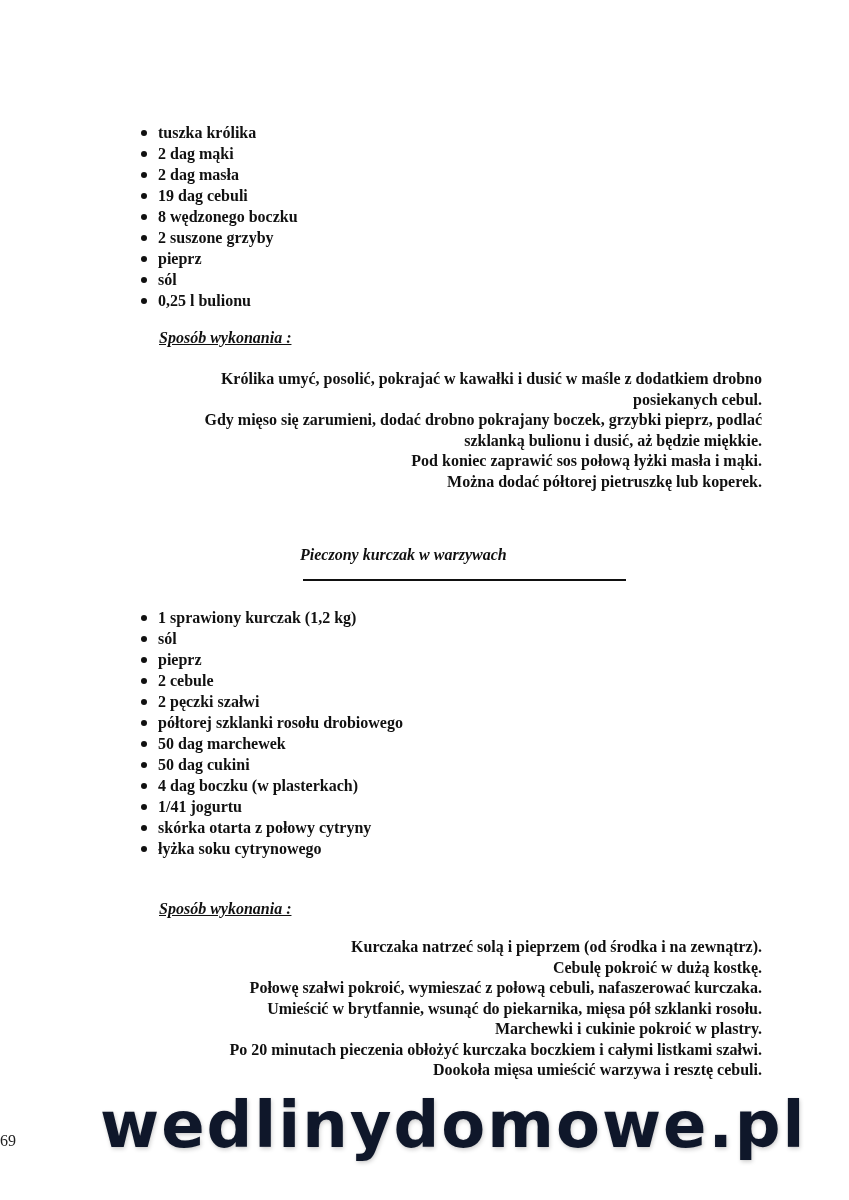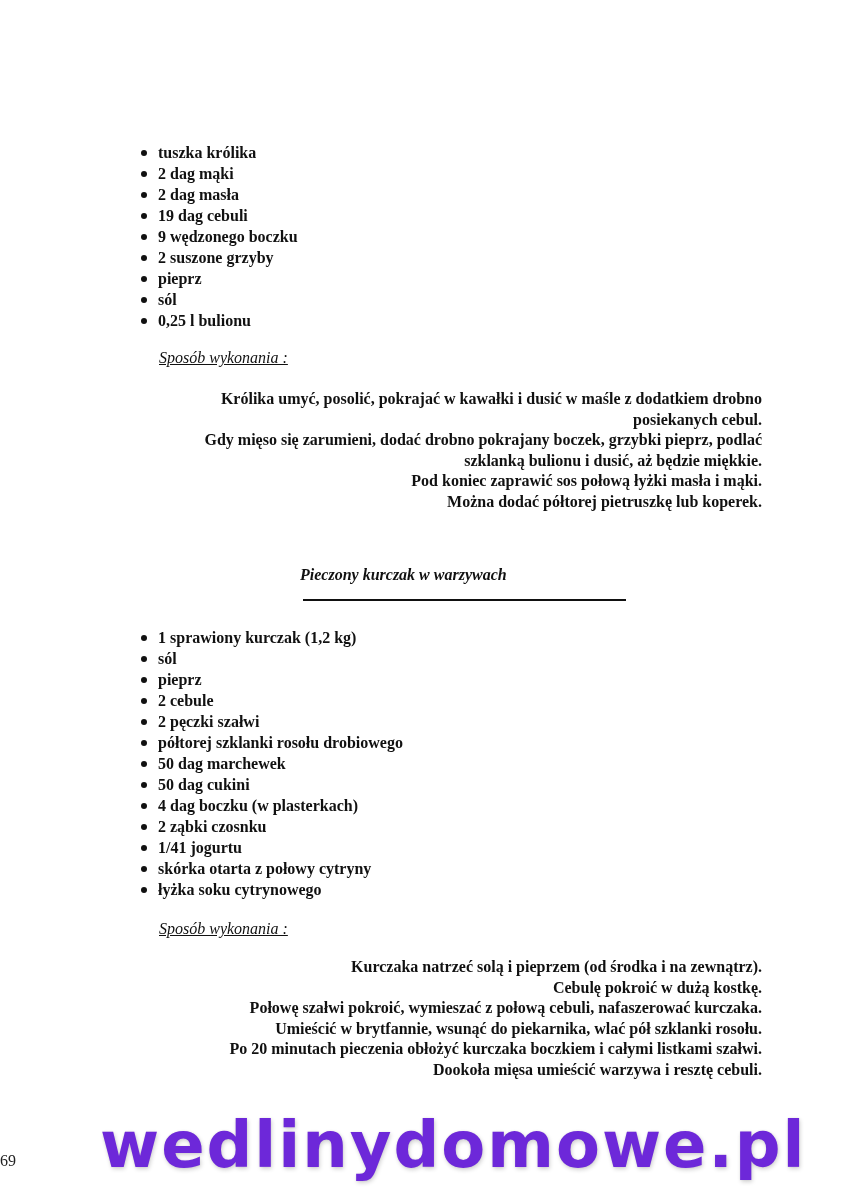--- a/index.html
+++ b/index.html
@@ -13,21 +13,20 @@
       position: relative;
       overflow: hidden;
       font-family: "Liberation Serif", serif;
       color: #111111;
     }
     .page {
       position: absolute;
       left: 0; top: 0;
       width: 849px;
       height: 940px;
-      margin-top: 20px;
     }
     .list {
       position: absolute;
       left: 138px;
       margin: 0;
       padding: 0;
       list-style: none;
       font-weight: bold;
       font-size: 16px;
     }
@@ -46,21 +45,21 @@
       height: 6px;
       border-radius: 50%;
       background: #111111;
     }
     .list-1 { top: 122px; }
     .list-2 { top: 607px; }
     .method-heading {
       position: absolute;
       left: 159px;
       font-style: italic;
-      font-weight: normal;
+      font-weight: bold;
       font-size: 16px;
       text-decoration: underline;
       white-space: nowrap;
     }
     .mh-1 { top: 329px; }
     .mh-2 { top: 900px; }
     .para {
       position: absolute;
       left: 142px;
       width: 620px;
@@ -93,21 +92,21 @@
     .watermark {
       position: absolute;
       left: 100px;
       top: 1088px;
       width: 680px;
       text-align: left;
       font-family: "DejaVu Sans", sans-serif;
       font-weight: bold;
       font-size: 64px;
       letter-spacing: 2px;
-      color: #6d28d9;
+      color: #0f172a;
       text-shadow: 1px 2px 4px rgba(0,0,0,0.18), 0 0 2px rgba(0,0,0,0.08);
       white-space: nowrap;
     }
     .page-number {
       position: absolute;
       left: 0;
       width: 849px;
       top: 1132px;
       text-align: left;
       font-size: 16px;
@@ -117,21 +116,21 @@
 </head>
 <body>
 
 <div class="page">
 
   <ul class="list list-1">
     <li><span class="bullet"></span><span>tuszka królika</span></li>
     <li><span class="bullet"></span><span>2 dag mąki</span></li>
     <li><span class="bullet"></span><span>2 dag masła</span></li>
     <li><span class="bullet"></span><span>19 dag cebuli</span></li>
-    <li><span class="bullet"></span><span>9 wędzonego boczku</span></li>
+    <li><span class="bullet"></span><span>8 wędzonego boczku</span></li>
     <li><span class="bullet"></span><span>2 suszone grzyby</span></li>
     <li><span class="bullet"></span><span>pieprz</span></li>
     <li><span class="bullet"></span><span>sól</span></li>
     <li><span class="bullet"></span><span>0,25 l bulionu</span></li>
   </ul>
 
   <div class="method-heading mh-1">Sposób wykonania :</div>
 
   <div class="para para-1">
     <div>Królika umyć, posolić, pokrajać w kawałki i dusić w maśle z dodatkiem drobno</div>
@@ -148,32 +147,32 @@
   <ul class="list list-2">
     <li><span class="bullet"></span><span>1 sprawiony kurczak (1,2 kg)</span></li>
     <li><span class="bullet"></span><span>sól</span></li>
     <li><span class="bullet"></span><span>pieprz</span></li>
     <li><span class="bullet"></span><span>2 cebule</span></li>
     <li><span class="bullet"></span><span>2 pęczki szałwi</span></li>
     <li><span class="bullet"></span><span>półtorej szklanki rosołu drobiowego</span></li>
     <li><span class="bullet"></span><span>50 dag marchewek</span></li>
     <li><span class="bullet"></span><span>50 dag cukini</span></li>
     <li><span class="bullet"></span><span>4 dag boczku (w plasterkach)</span></li>
-    <li><span class="bullet"></span><span>2 ząbki czosnku</span></li>
     <li><span class="bullet"></span><span>1/41 jogurtu</span></li>
     <li><span class="bullet"></span><span>skórka otarta z połowy cytryny</span></li>
     <li><span class="bullet"></span><span>łyżka soku cytrynowego</span></li>
   </ul>
 
   <div class="method-heading mh-2">Sposób wykonania :</div>
 
   <div class="para para-2">
     <div>Kurczaka natrzeć solą i pieprzem (od środka i na zewnątrz).</div>
     <div>Cebulę pokroić w dużą kostkę.</div>
     <div>Połowę szałwi pokroić, wymieszać z połową cebuli, nafaszerować kurczaka.</div>
-    <div>Umieścić w brytfannie, wsunąć do piekarnika, wlać pół szklanki rosołu.</div>
+    <div>Umieścić w brytfannie, wsunąć do piekarnika, mięsa pół szklanki rosołu.</div>
+    <div>Marchewki i cukinie pokroić w plastry.</div>
     <div>Po 20 minutach pieczenia obłożyć kurczaka boczkiem i całymi listkami szałwi.</div>
     <div>Dookoła mięsa umieścić warzywa i resztę cebuli.</div>
   </div>
 
   <div class="watermark">wedlinydomowe.pl</div>
   <div class="page-number">69</div>
 </div>
 
 </body></html>

